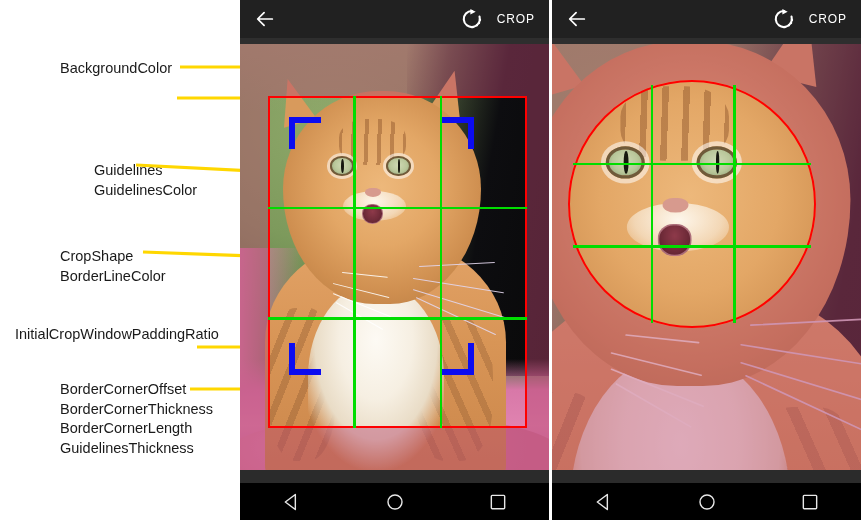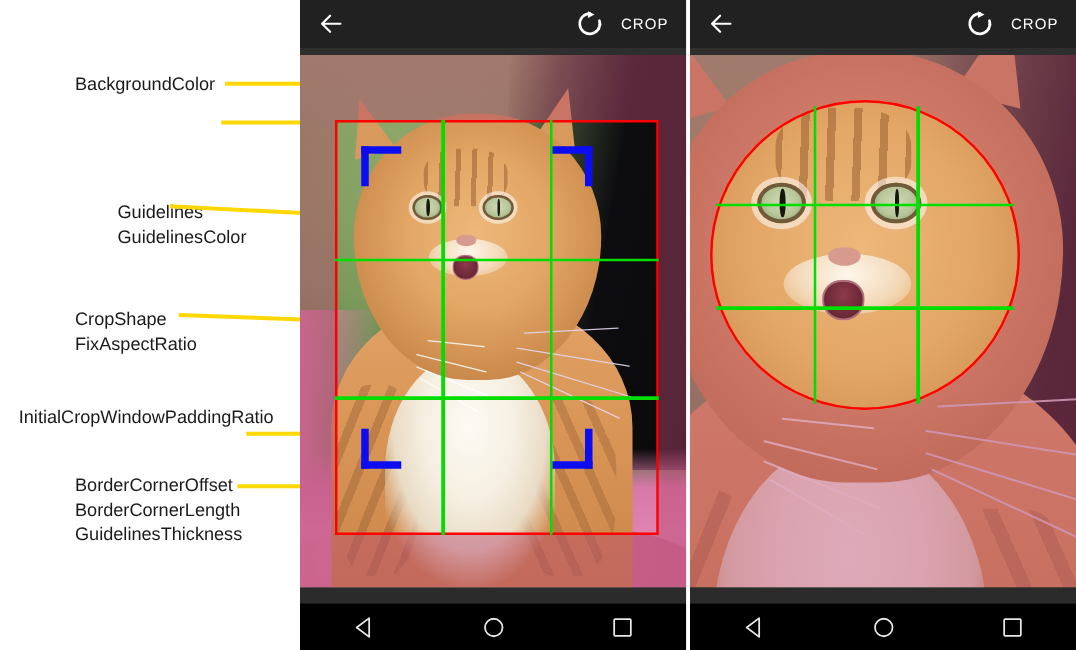--- a/index.html
+++ b/index.html
@@ -222,29 +222,30 @@
   <div class="anno" style="left:60px;top:91px;">
   </div>
 
   <div class="anno" style="left:60px;top:161px;margin-left:34px;">
     <span class="sub">Guidelines</span>
     <span class="sub">GuidelinesColor</span>
   </div>
 
   <div class="anno" style="left:60px;top:247px;">
     <span class="sub">CropShape</span>
-    <span class="sub">FixAspectRatio</span>
+    <span class="sub">BorderLineColor</span>
   </div>
 
   <div class="anno" style="left:15px;top:325px;">
     <span class="sub">InitialCropWindowPaddingRatio</span>
   </div>
 
   <div class="anno" style="left:60px;top:380px;">
     <span class="sub">BorderCornerOffset</span>
+    <span class="sub">BorderCornerThickness</span>
     <span class="sub">BorderCornerLength</span>
     <span class="sub">GuidelinesThickness</span>
   </div>
 
   <div class="arrow" style="left:180px;top:55px;">
     <svg width="210" height="20" viewBox="0 0 210 20">
       <line x1="0" y1="12" x2="196" y2="12" stroke="#ffd700" stroke-width="3.2"></line>
       <polygon points="196,5 209,12 196,19" fill="#ffd700"></polygon>
     </svg>
   </div>

